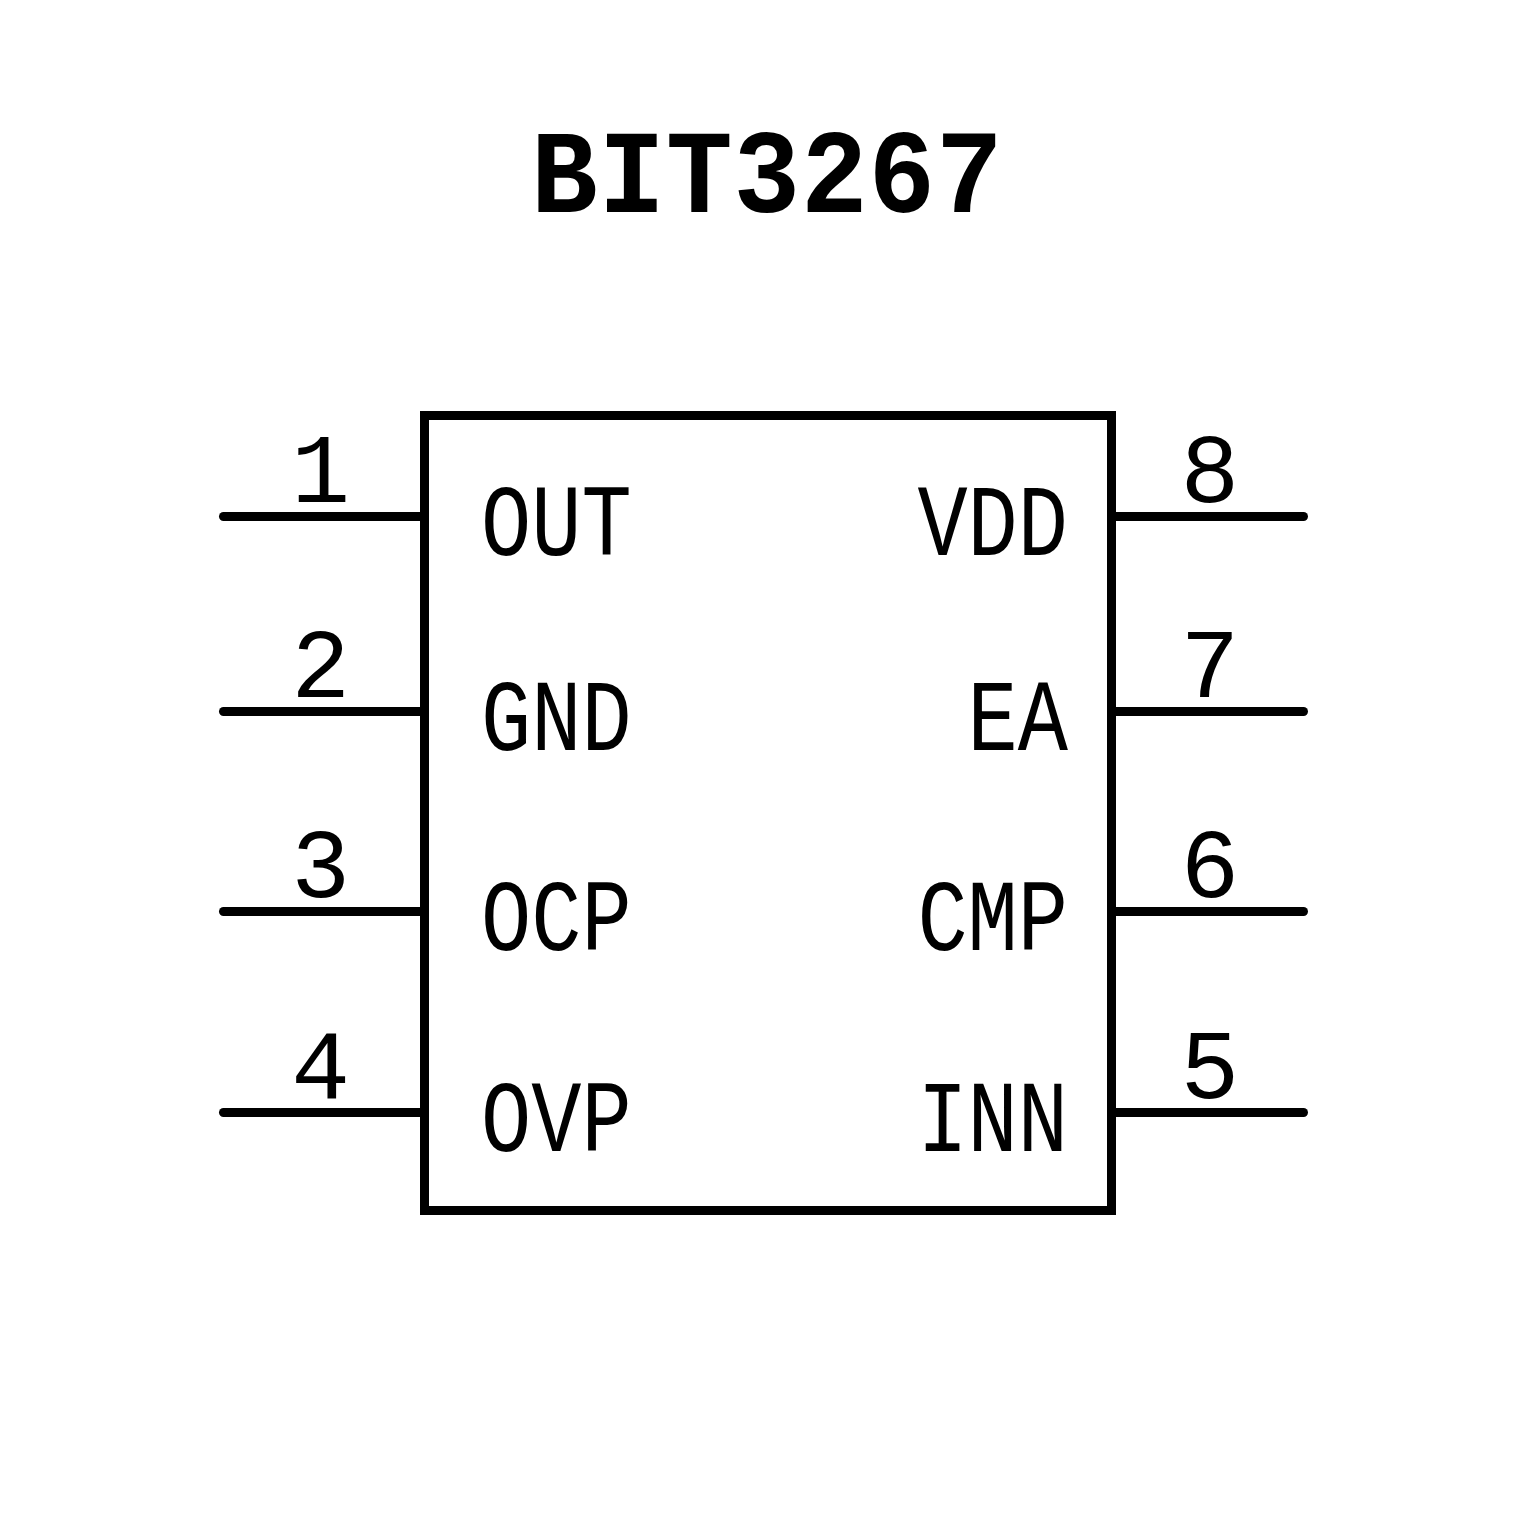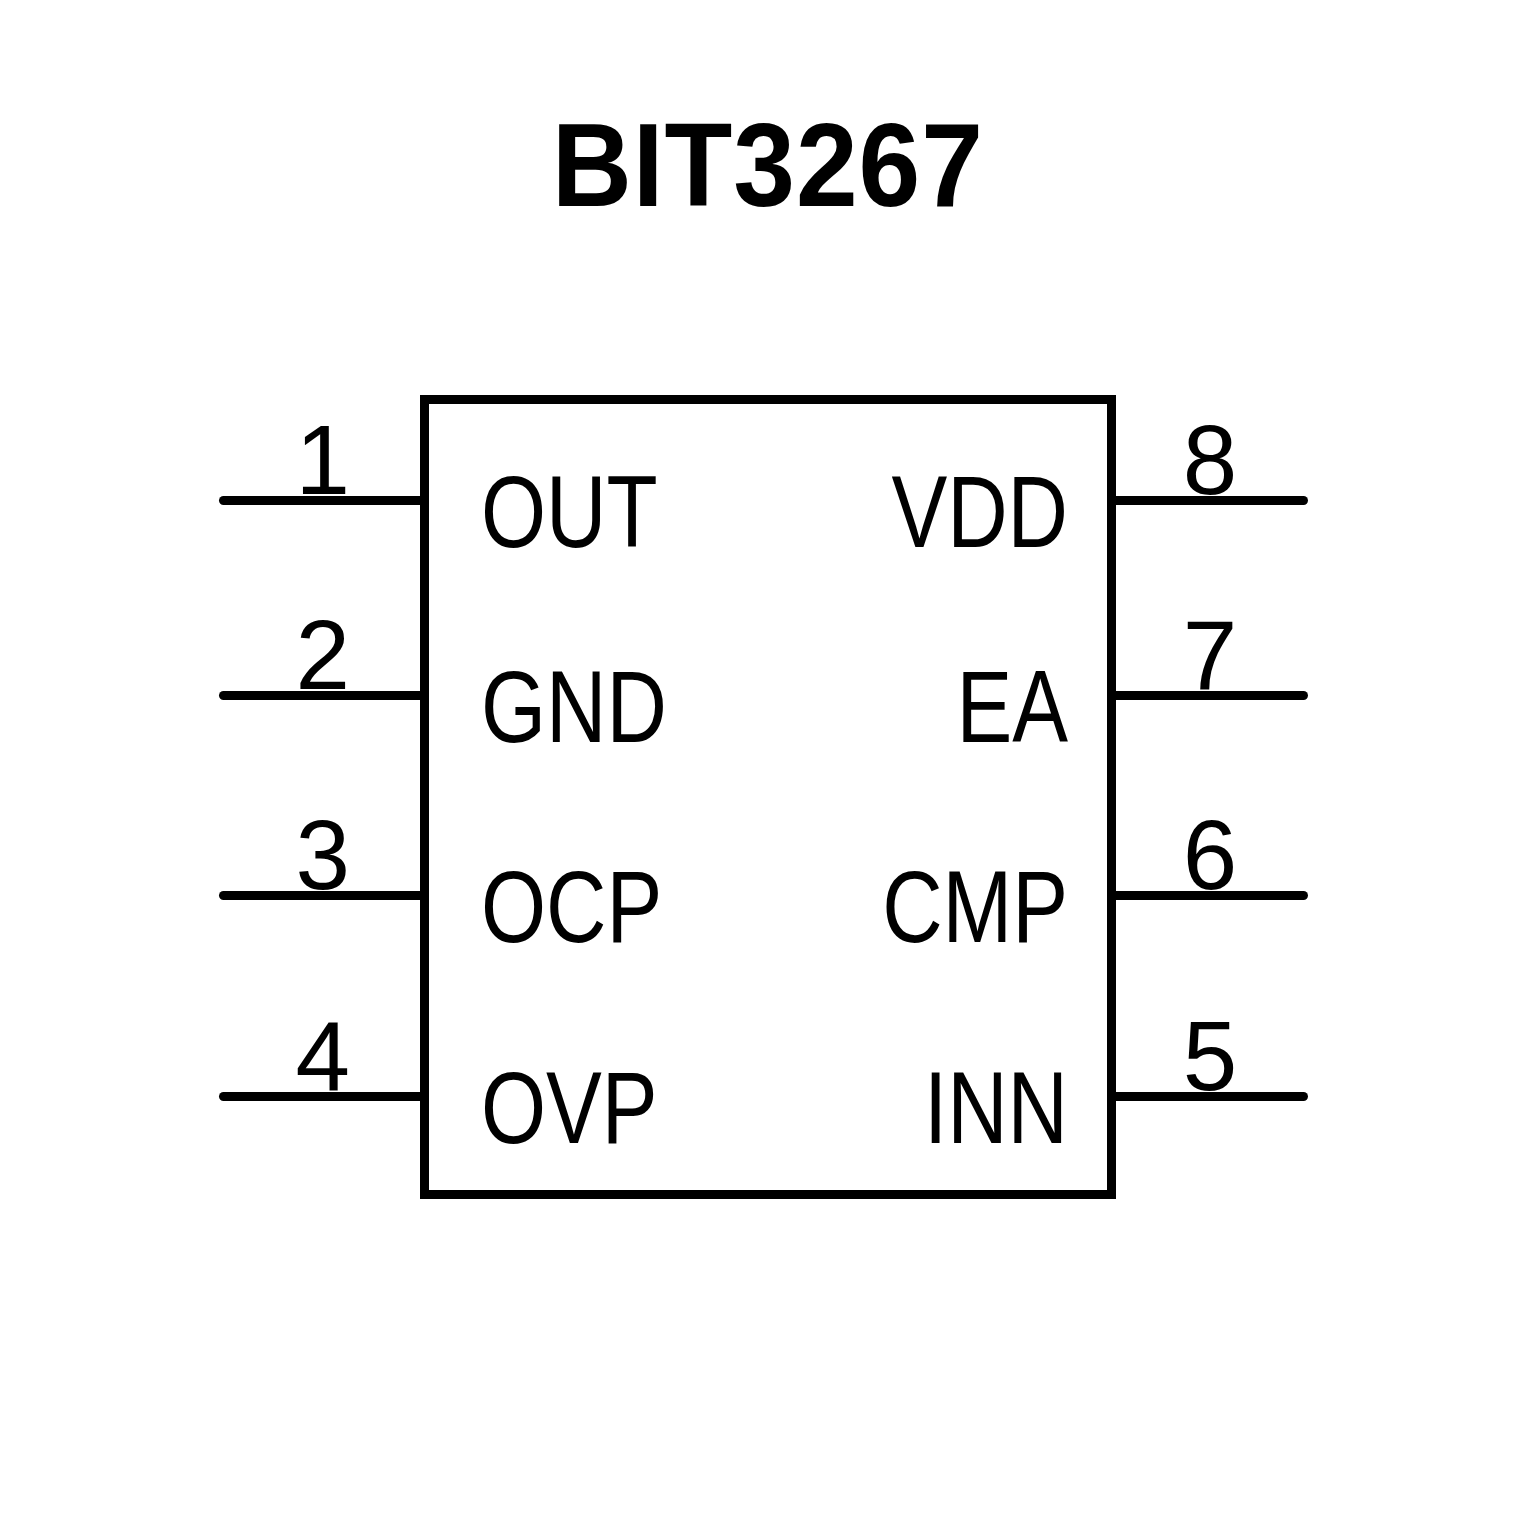--- a/index.html
+++ b/index.html
@@ -5,23 +5,24 @@
   html, body {
     margin: 0;
     padding: 0;
     background: #ffffff;
   }
   .canvas {
     position: relative;
     width: 1535px;
     height: 1379px;
     background: var(--bg, #ffffff);
-    font-family: Liberation Sans, sans-serif;
+    font-family: Liberation Mono, monospace;
     color: var(--ink, #000000);
     overflow: hidden;
+    margin-top: 16px;
   }
   .title {
     position: absolute;
     left: 0;
     right: 0;
     top: 106px;
     text-align: center;
     font-weight: bold;
     font-size: 118px;
     line-height: 118px;

